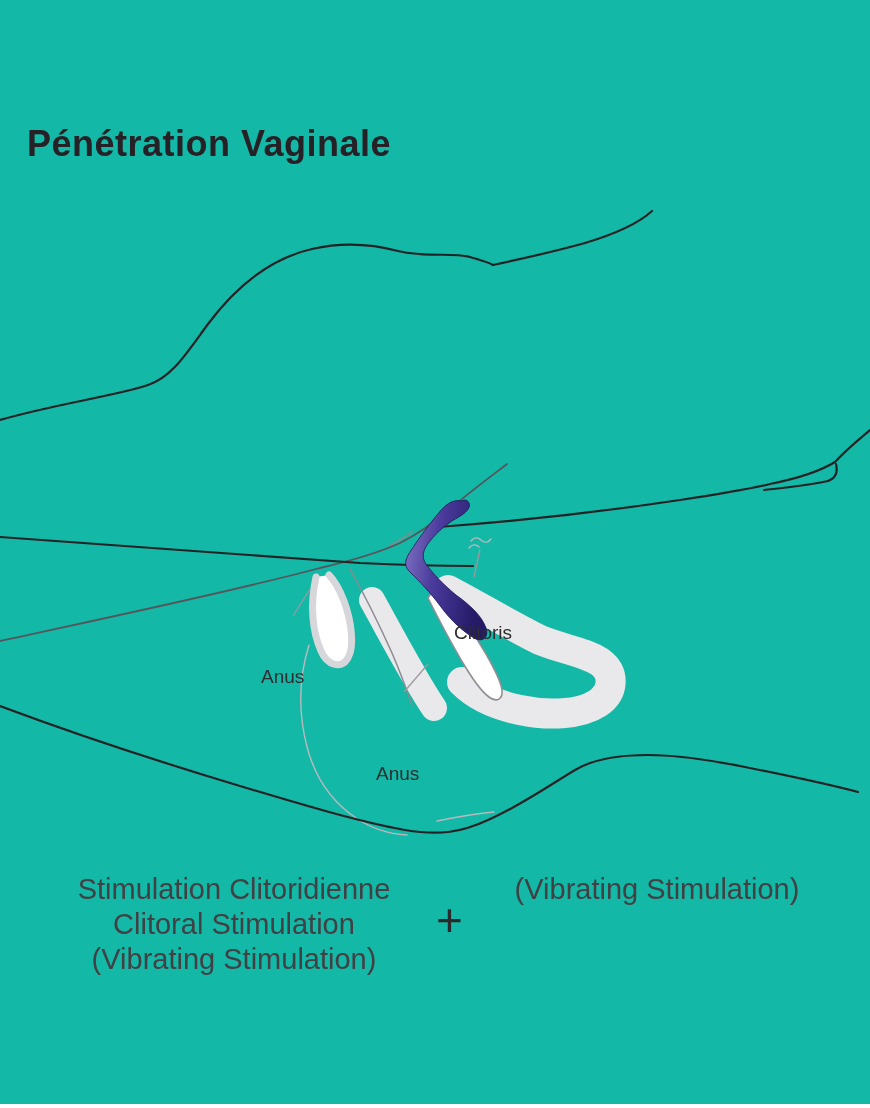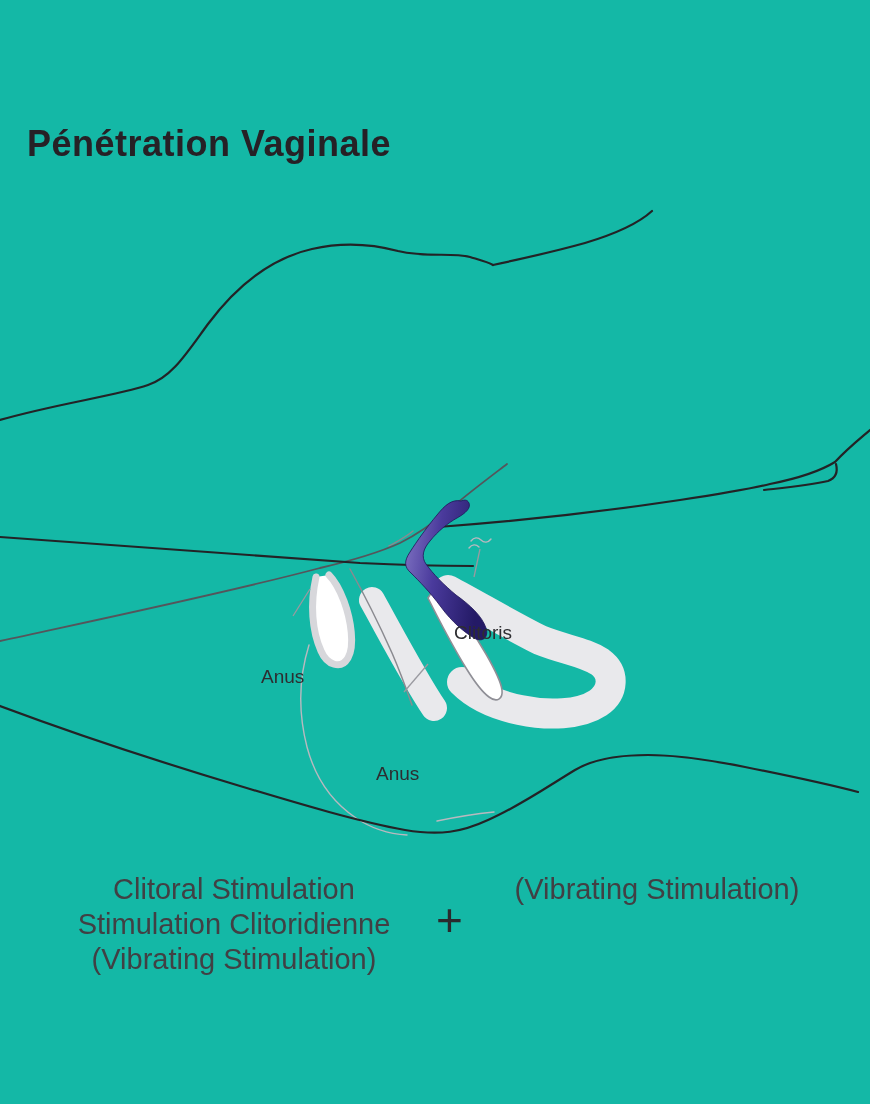--- a/index.html
+++ b/index.html
@@ -82,22 +82,22 @@
     <path class="leader" d="M 480,549 L 474,577"></path>
     <path class="leader" d="M 293,616 L 310,589"></path>
     <path class="leader" d="M 404,692 L 428,664"></path>
   </svg>
 
   <span class="anat-label" style="left:454px;top:578px;">Clitoris</span>
   <span class="anat-label" style="left:261px;top:622px;">Anus</span>
   <span class="anat-label" style="left:376px;top:719px;">Anus</span>
 
   <div class="caption caption-left">
+    <div>Stimulation Clitoridienne</div>
     <div>Clitoral Stimulation</div>
-    <div>Stimulation Clitoridienne</div>
     <div>(Vibrating Stimulation)</div>
   </div>
 
   <div class="plus-sign">+</div>
 
   <div class="caption caption-right">
     <div>(Vibrating Stimulation)</div>
   </div>
 
 </div>

